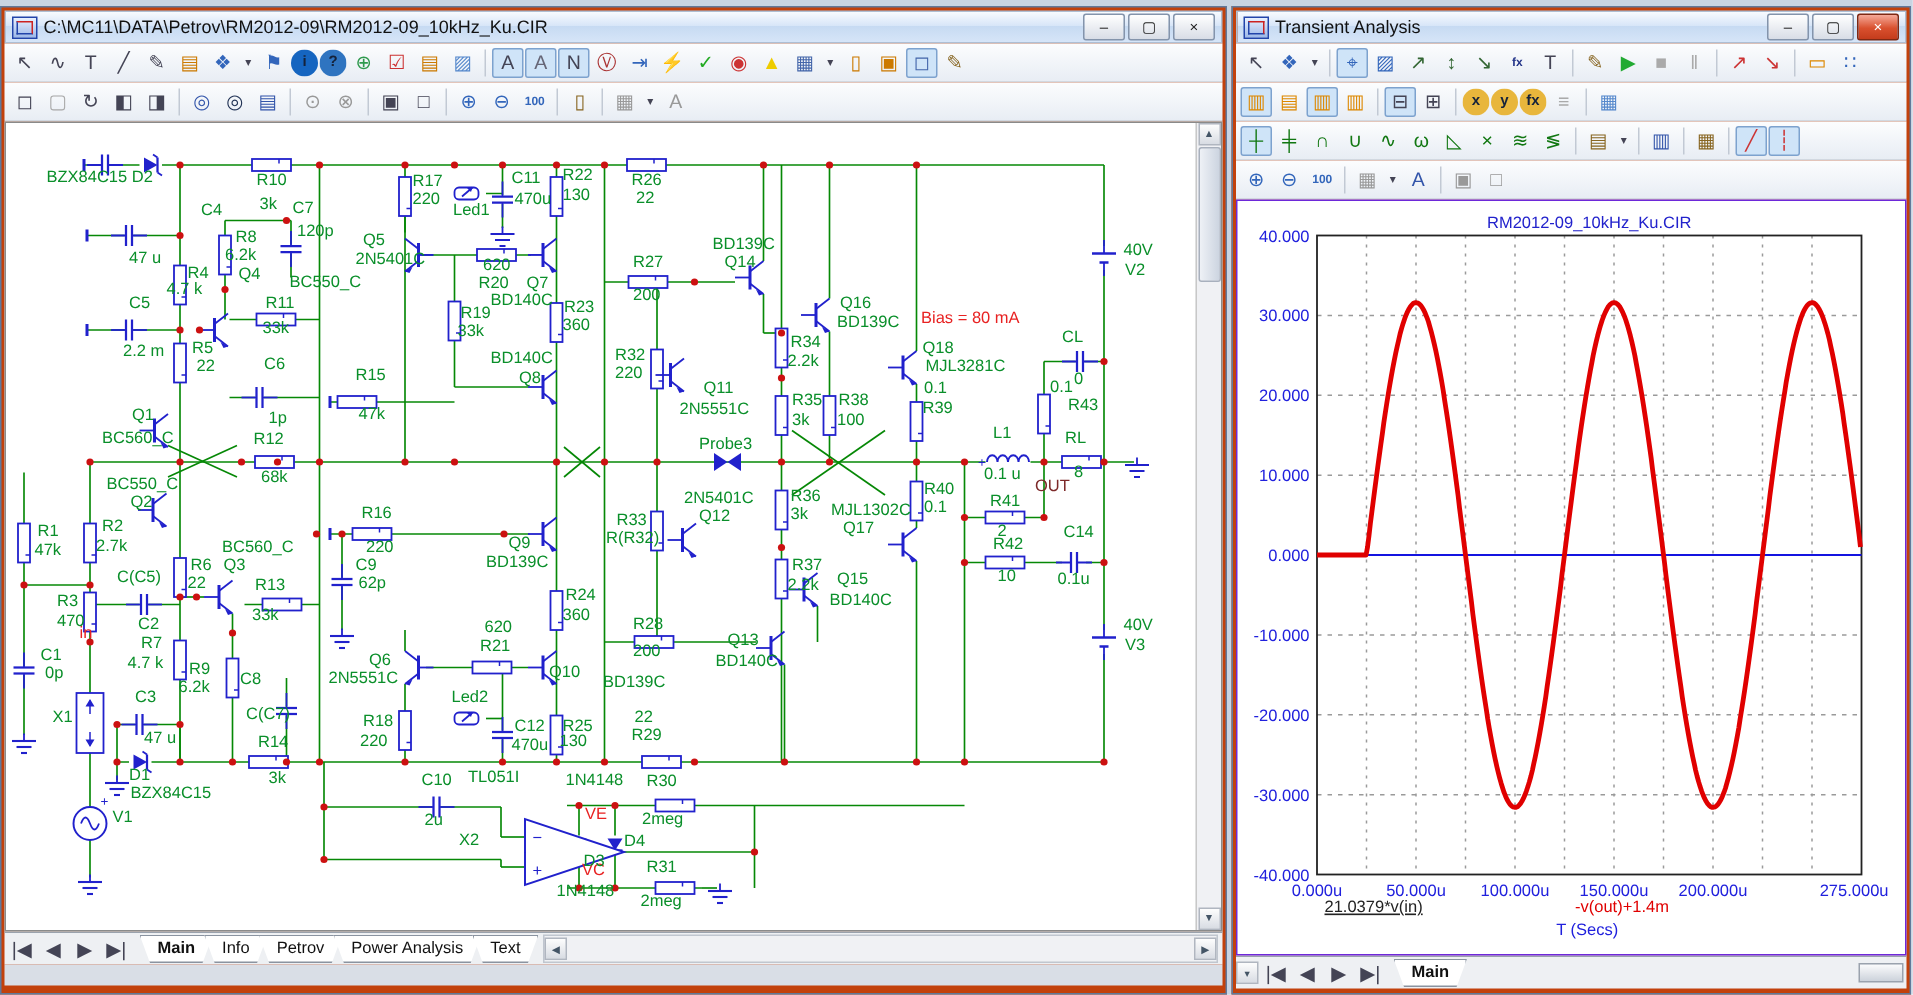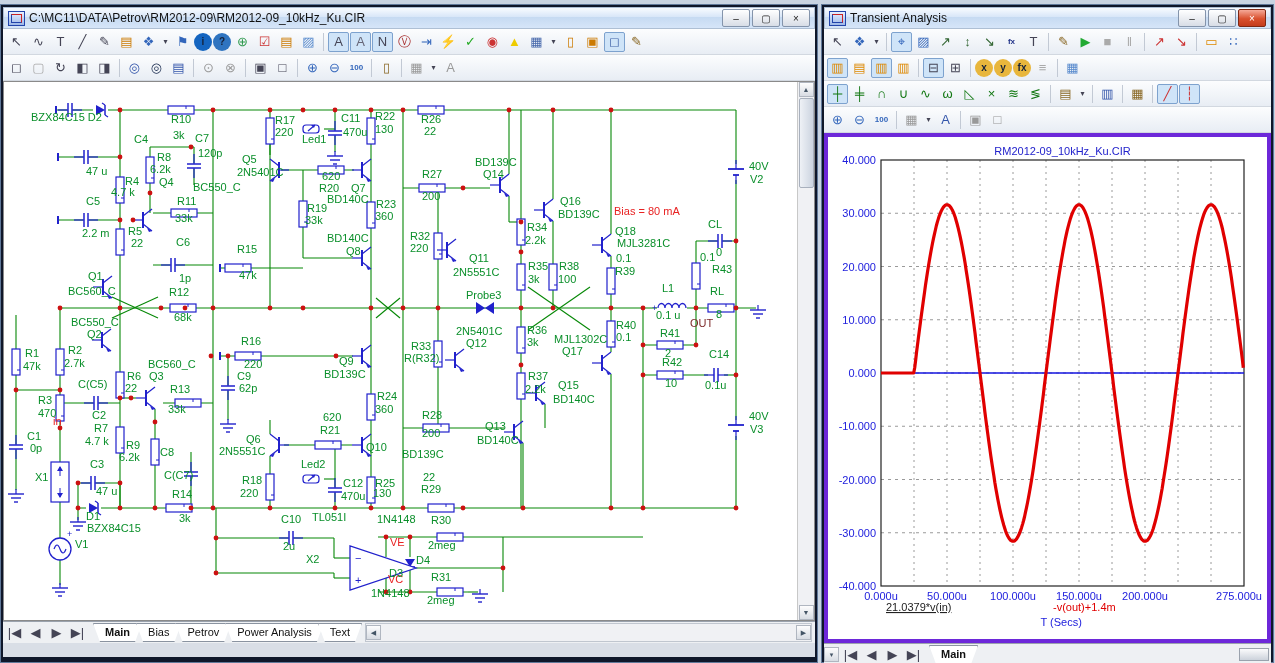--- a/index.html
+++ b/index.html
@@ -1,17 +1,17 @@
 <!DOCTYPE html>
 <html><head>
 <meta charset="utf-8">
 <style>
   html,body{margin:0;padding:0;width:1275px;height:663px;overflow:hidden;
     background:#c9d4e2;font-family:"Liberation Sans",sans-serif;}
-  .window{position:absolute;background:#0f172a;border:1px solid #61799a;padding:2px;box-sizing:border-box;}
+  .window{position:absolute;background:#c2410c;border:1px solid #61799a;padding:2px;box-sizing:border-box;}
   #win-left{left:0;top:4px;width:818px;height:659px;}
   #win-right{left:821px;top:4px;width:453px;height:659px;}
   .titlebar{height:22px;display:flex;align-items:center;gap:4px;padding:0 4px;box-sizing:border-box;
     background:linear-gradient(#f8fbff,#d8e6f8 45%,#c6daf2 46%,#d6e5f8);border:1px solid #aebfd4;
     font-size:12px;color:#111;}
   .app-icon{width:15px;height:13px;border:1px solid #2244aa;background:
     linear-gradient(#e8f0ff,#9db8e8);display:inline-block;position:relative;}
   .app-icon::after{content:"";position:absolute;left:2px;top:2px;width:9px;height:7px;
     border:1px solid #cc2222;border-left-color:#2244aa;border-bottom-color:#2244aa;}
   .title-text{flex:1;white-space:nowrap;overflow:hidden;}
@@ -43,21 +43,21 @@
     border-top:1px solid #9aa2ad;font-size:11px;gap:0;}
   .navgrp{display:flex;margin:0 3px 0 1px;}
   .tab{height:19px;line-height:19px;padding:0 12px;background:#fff;color:#111;
     clip-path:polygon(0 0,100% 0,calc(100% - 7px) 100%,7px 100%);
     box-shadow:inset 0 0 0 1px #8a93a0;margin-left:-6px;}
   .tab.active{font-weight:bold;}
   .hscroll{flex:1;display:flex;align-items:center;height:17px;background:#f0f1f4;
     border:1px solid #c0c6cf;margin:0 3px;}
   .htrack{flex:1;height:15px;background:#f0f1f4;}
   .statusbar{height:14px;background:#d9dee6;}
-  .plot-area{position:relative;background:#fff;border:4px solid #6d28d9;height:502px;overflow:hidden;}
+  .plot-area{position:relative;background:#fff;border:1px solid #6d28d9;height:502px;overflow:hidden;}
   #chart-svg{position:absolute;left:10px;top:6px;}
   .bbar{height:21px;display:flex;align-items:center;background:#eef0f3;border-top:1px solid #9aa2ad;font-size:11px;}
   .grip{width:28px;height:11px;background:linear-gradient(#fbfbfc,#ccd2db);border:1px solid #9aa2ad;margin-left:auto;margin-right:2px;}
   svg text{font-family:"Liberation Sans",sans-serif;}
 </style>
 </head>
 <body>
 
 <div id="win-left" class="window">
   <div class="titlebar">
@@ -808,21 +808,21 @@
   </div>
   <div class="tabbar">
     <span class="navgrp">
         <span class="tb-btn">|◀</span>
         <span class="tb-btn">◀</span>
         <span class="tb-btn">▶</span>
         <span class="tb-btn">▶|</span>
       </span>
     <span style="display:flex;padding-left:8px;">
         <span class="tab active">Main</span>
-        <span class="tab">Bias</span>
+        <span class="tab">Info</span>
         <span class="tab">Petrov</span>
         <span class="tab">Power Analysis</span>
         <span class="tab">Text</span>
       </span>
     <span class="hscroll">
       <span class="scroll-btn">◀</span>
       <span class="htrack"></span>
       <span class="scroll-btn">▶</span>
     </span>
   </div>

